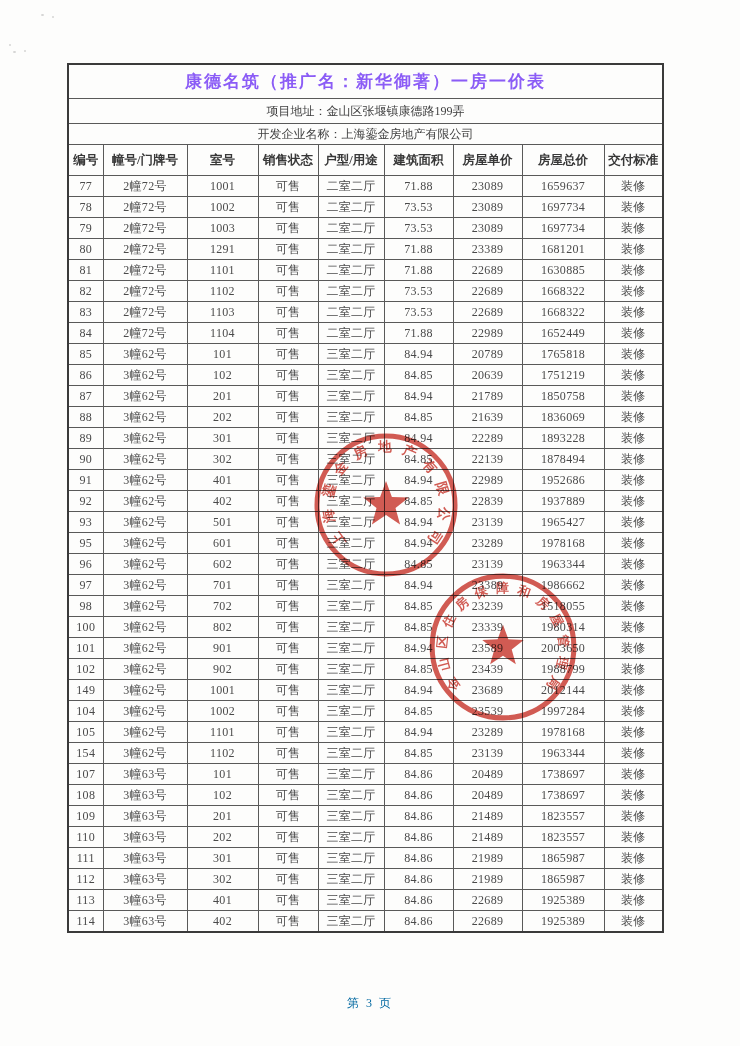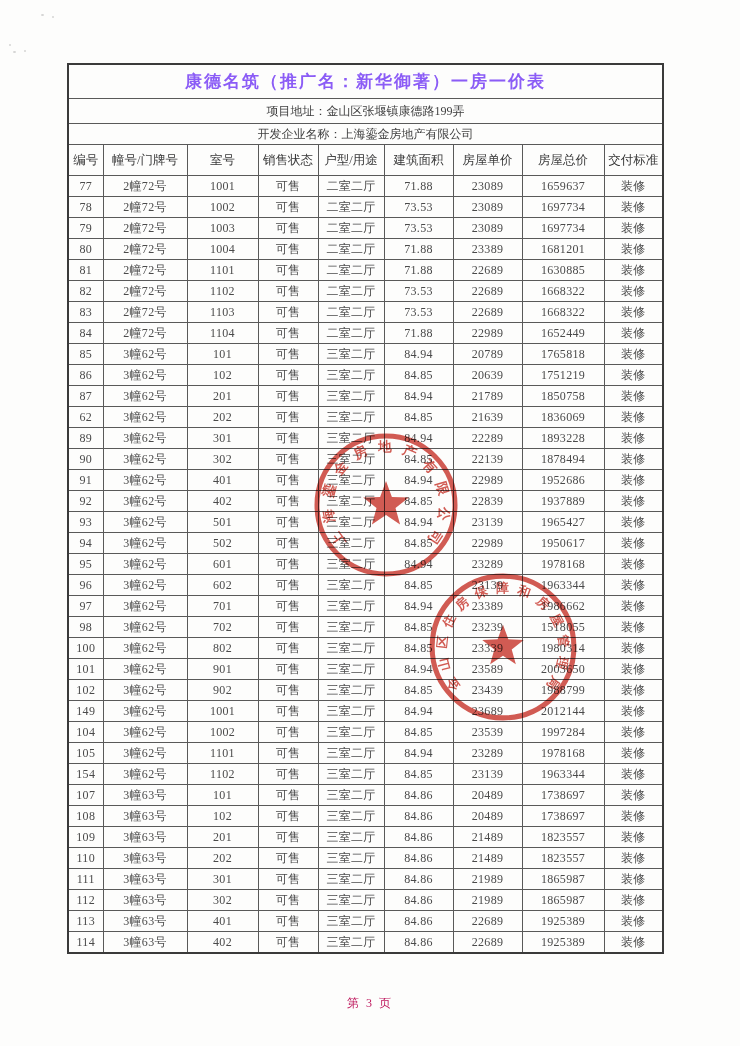--- a/index.html
+++ b/index.html
@@ -12,25 +12,25 @@
     border-collapse:collapse;table-layout:fixed;
     border:2px solid #3a3a3a;color:#454545;
   }
   .doc-table th,.doc-table td{
     border:1px solid #595959;text-align:center;vertical-align:middle;
     padding:0;font-weight:normal;white-space:nowrap;overflow:hidden;
   }
   .row-title th{height:33px;font-size:17px;font-weight:bold;letter-spacing:2px;color:#8b5cf6;}
   .row-info th{height:24px;font-size:12px;color:#3f3f3f;margin-left:37px;}
   .row-info2 th{height:20px;font-size:12px;color:#3f3f3f;}
-  .row-cols th{height:30px;font-size:12.5px;font-weight:normal;color:#383838;}
+  .row-cols th{height:30px;font-size:12.5px;font-weight:bold;color:#383838;}
   .doc-table tbody td{height:20px;font-size:12px;color:#4a4a4a;letter-spacing:.3px;}
   .footer{
     position:absolute;left:0;top:995px;width:740px;text-align:center;
-    font-size:12px;color:#be185d;letter-spacing:2px;
+    font-size:12px;color:#0369a1;letter-spacing:2px;
   }
   .seal{position:absolute;pointer-events:none;mix-blend-mode:multiply;opacity:.82;}
   .seal text{font-family:"Liberation Sans","DejaVu Sans",sans-serif;font-weight:bold;}
   .speck{position:absolute;border-radius:50%;background:#b9b9b9;opacity:.6;}
 </style>
 </head>
 <body>
 
 <div class="page">
 
@@ -98,21 +98,21 @@
           <td>可售</td>
           <td>二室二厅</td>
           <td>73.53</td>
           <td>23089</td>
           <td>1697734</td>
           <td>装修</td>
         </tr>
         <tr>
           <td>80</td>
           <td>2幢72号</td>
-          <td>1004</td>
+          <td>1291</td>
           <td>可售</td>
           <td>二室二厅</td>
           <td>71.88</td>
           <td>23389</td>
           <td>1681201</td>
           <td>装修</td>
         </tr>
         <tr>
           <td>81</td>
           <td>2幢72号</td>
@@ -184,21 +184,21 @@
           <td>3幢62号</td>
           <td>201</td>
           <td>可售</td>
           <td>三室二厅</td>
           <td>84.94</td>
           <td>21789</td>
           <td>1850758</td>
           <td>装修</td>
         </tr>
         <tr>
-          <td>62</td>
+          <td>88</td>
           <td>3幢62号</td>
           <td>202</td>
           <td>可售</td>
           <td>三室二厅</td>
           <td>84.85</td>
           <td>21639</td>
           <td>1836069</td>
           <td>装修</td>
         </tr>
         <tr>
@@ -247,31 +247,20 @@
         </tr>
         <tr>
           <td>93</td>
           <td>3幢62号</td>
           <td>501</td>
           <td>可售</td>
           <td>三室二厅</td>
           <td>84.94</td>
           <td>23139</td>
           <td>1965427</td>
-          <td>装修</td>
-        </tr>
-        <tr>
-          <td>94</td>
-          <td>3幢62号</td>
-          <td>502</td>
-          <td>可售</td>
-          <td>三室二厅</td>
-          <td>84.85</td>
-          <td>22989</td>
-          <td>1950617</td>
           <td>装修</td>
         </tr>
         <tr>
           <td>95</td>
           <td>3幢62号</td>
           <td>601</td>
           <td>可售</td>
           <td>三室二厅</td>
           <td>84.94</td>
           <td>23289</td>

